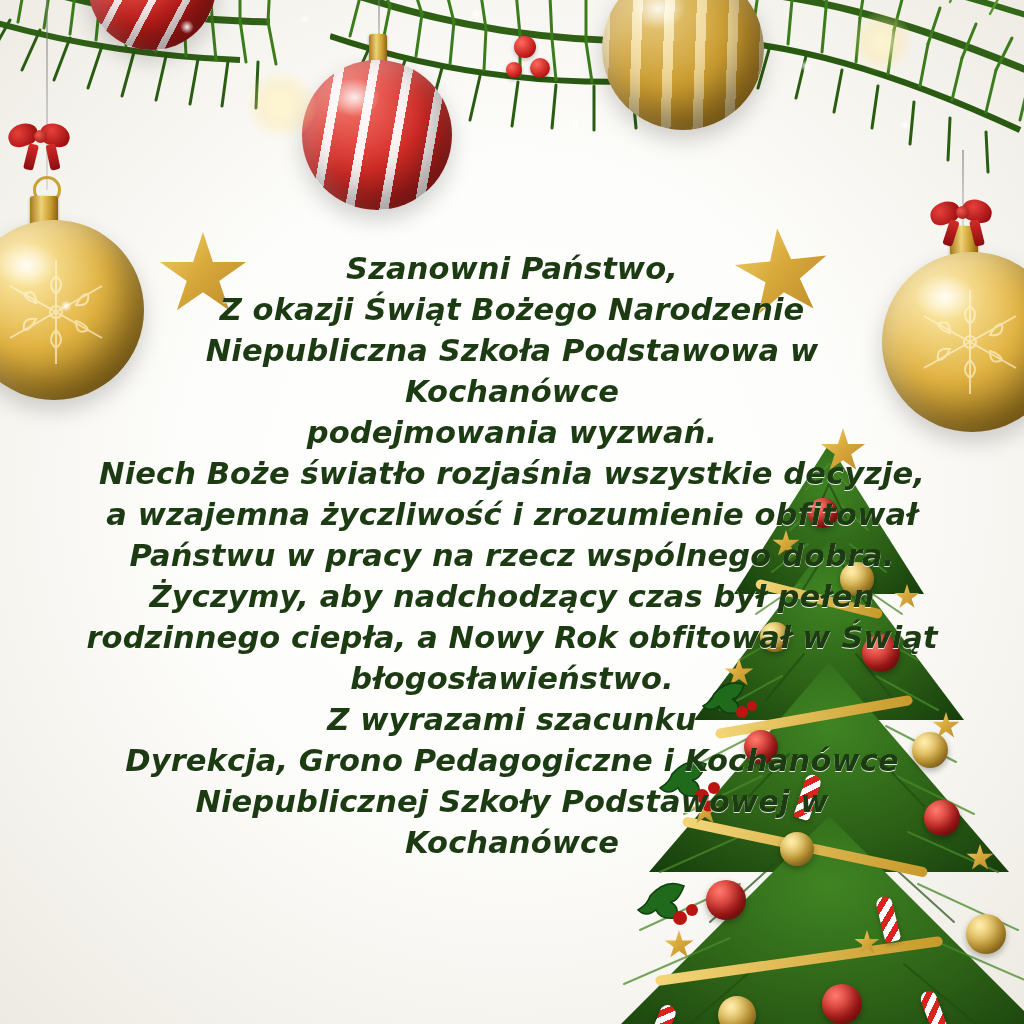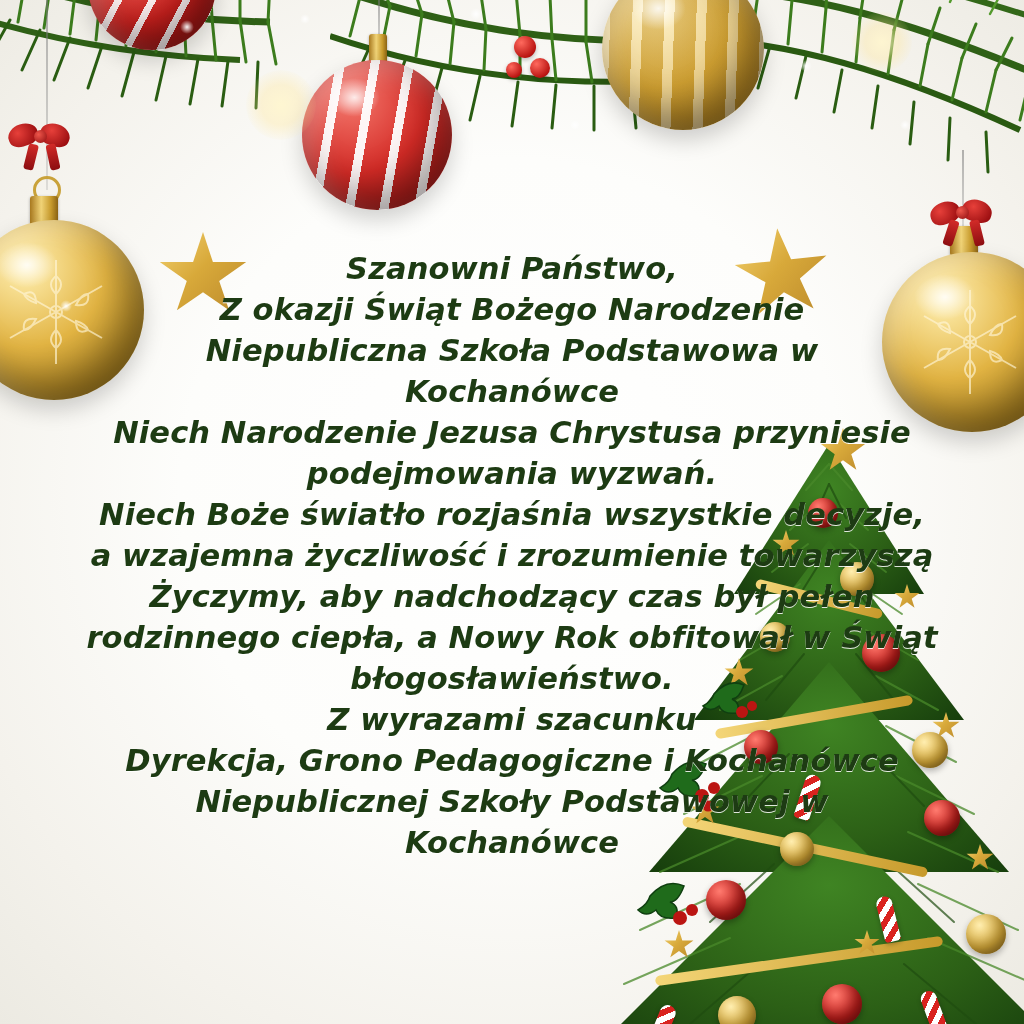--- a/index.html
+++ b/index.html
@@ -535,24 +535,24 @@
           <circle cx="98" cy="466" r="6"></circle>
       </g>
     </svg>
   </div>
 
   <div id="greeting">
     <div class="line">Szanowni Państwo,</div>
     <div class="line">Z okazji Świąt Bożego Narodzenie</div>
     <div class="line">Niepubliczna Szkoła Podstawowa w</div>
     <div class="line">Kochanówce</div>
-    <div class="line">Niech Narodzenie Jezusa Chrystusa przyniesie</div>
     <div class="line">podejmowania wyzwań.</div>
     <div class="line">Niech Boże światło rozjaśnia wszystkie decyzje,</div>
-    <div class="line">a wzajemna życzliwość i zrozumienie towarzyszą</div>
+    <div class="line">a wzajemna życzliwość i zrozumienie obfitował</div>
+    <div class="line">Państwu w pracy na rzecz wspólnego dobra.</div>
     <div class="line">Życzymy, aby nadchodzący czas był pełen</div>
     <div class="line">rodzinnego ciepła, a Nowy Rok obfitował w Świąt</div>
     <div class="line">błogosławieństwo.</div>
     <div class="line">Z wyrazami szacunku</div>
     <div class="line">Dyrekcja, Grono Pedagogiczne i Kochanówce</div>
     <div class="line">Niepublicznej Szkoły Podstawowej w</div>
     <div class="line">Kochanówce</div>
   </div>
 
 </div>

